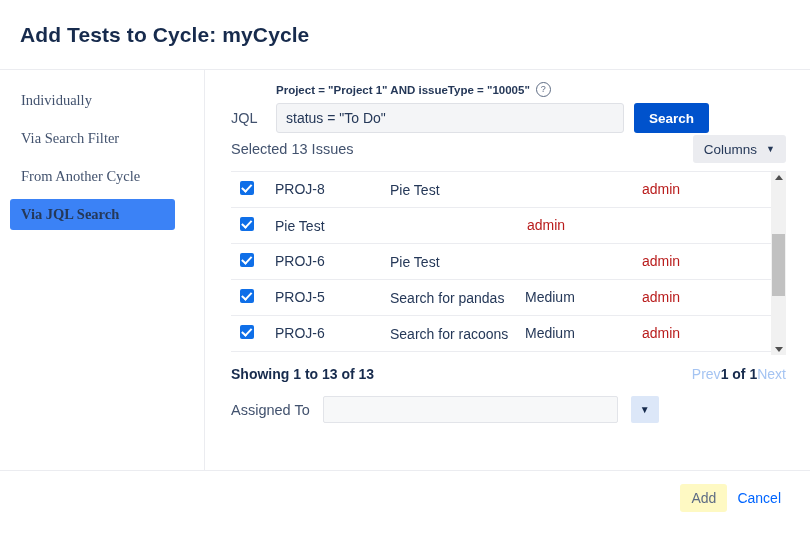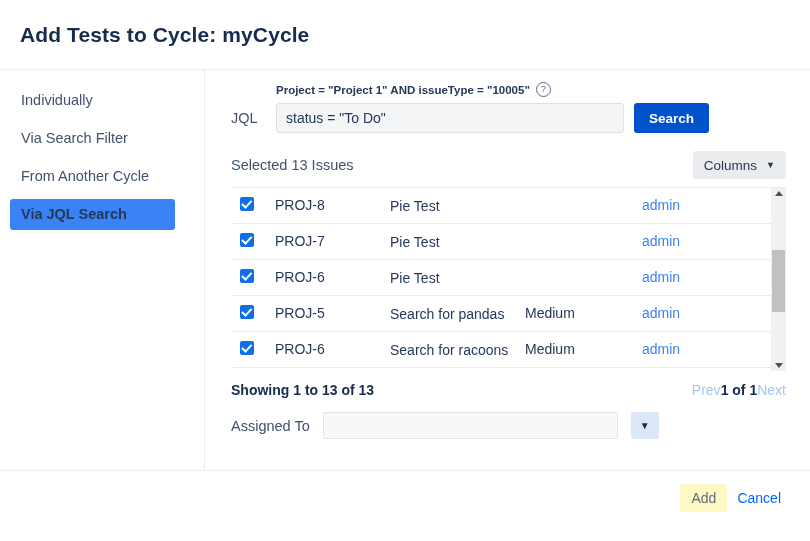--- a/index.html
+++ b/index.html
@@ -41,20 +41,21 @@
   .dialog-body {
     display: flex;
     height: 400px;
   }
   .sidebar {
     width: 205px;
     box-sizing: border-box;
     border-right: 1px solid #ebecf0;
     padding: 15px 16px 0 0;
     flex: 0 0 205px;
+    font-family: Liberation Serif, serif;
   }
   .side-item {
     margin: 0 13px 0 10px;
     padding: 7px 11px;
     font-size: 14.5px;
     color: #42526e;
     border-radius: 3px;
     line-height: 17px;
     margin-bottom: 7px;
   }
@@ -128,21 +129,21 @@
     font-weight: bold;
     font-family: "Liberation Sans", sans-serif;
     cursor: pointer;
   }
 
   
   .sel-row {
     display: flex;
     align-items: center;
     justify-content: space-between;
-    margin-top: 18px;
+    margin-top: 2px;
     height: 28px;
   }
   .sel-count {
     font-size: 14.5px;
     color: #42526e;
   }
   .columns-btn {
     background: #ebecf0;
     border: none;
     border-radius: 3px;
@@ -182,21 +183,21 @@
     border-bottom: 1px solid #ebecf0;
     min-height: 36px;
     padding-top: 9px;
     padding-bottom: 8px;
     box-sizing: border-box;
   }
   .cell-check { flex: 0 0 44px; padding-left: 9px; box-sizing: border-box; }
   .cell-key   { flex: 0 0 115px; font-size: 14px; color: #253858; }
   .cell-sum   { flex: 0 0 135px; font-size: 14px; color: #253858; line-height: 18px; }
   .cell-pri   { flex: 0 0 117px; font-size: 14px; color: #253858; }
-  .cell-usr   { flex: 1 1 auto; font-size: 14px; color: #3b82f6; }
+  .cell-usr   { flex: 1 1 auto; font-size: 14px; color: #b91c1c; }
 
   .chk {
     width: 14px;
     height: 14px;
     border-radius: 2px;
     background: #0f6fe8;
     position: relative;
     display: inline-block;
   }
   .chk::after {
@@ -375,21 +376,20 @@
           <div class="row">
             <div class="cell-check"><span class="chk"></span></div>
             <div class="cell-key">PROJ-8</div>
             <div class="cell-sum">Pie Test</div>
             <div class="cell-pri"></div>
             <div class="cell-usr">admin</div>
           </div>
 
           <div class="row">
             <div class="cell-check"><span class="chk"></span></div>
-            <div class="cell-key">PROJ-7</div>
             <div class="cell-sum">Pie Test</div>
             <div class="cell-pri"></div>
             <div class="cell-usr">admin</div>
           </div>
 
           <div class="row">
             <div class="cell-check"><span class="chk"></span></div>
             <div class="cell-key">PROJ-6</div>
             <div class="cell-sum">Pie Test</div>
             <div class="cell-pri"></div>

